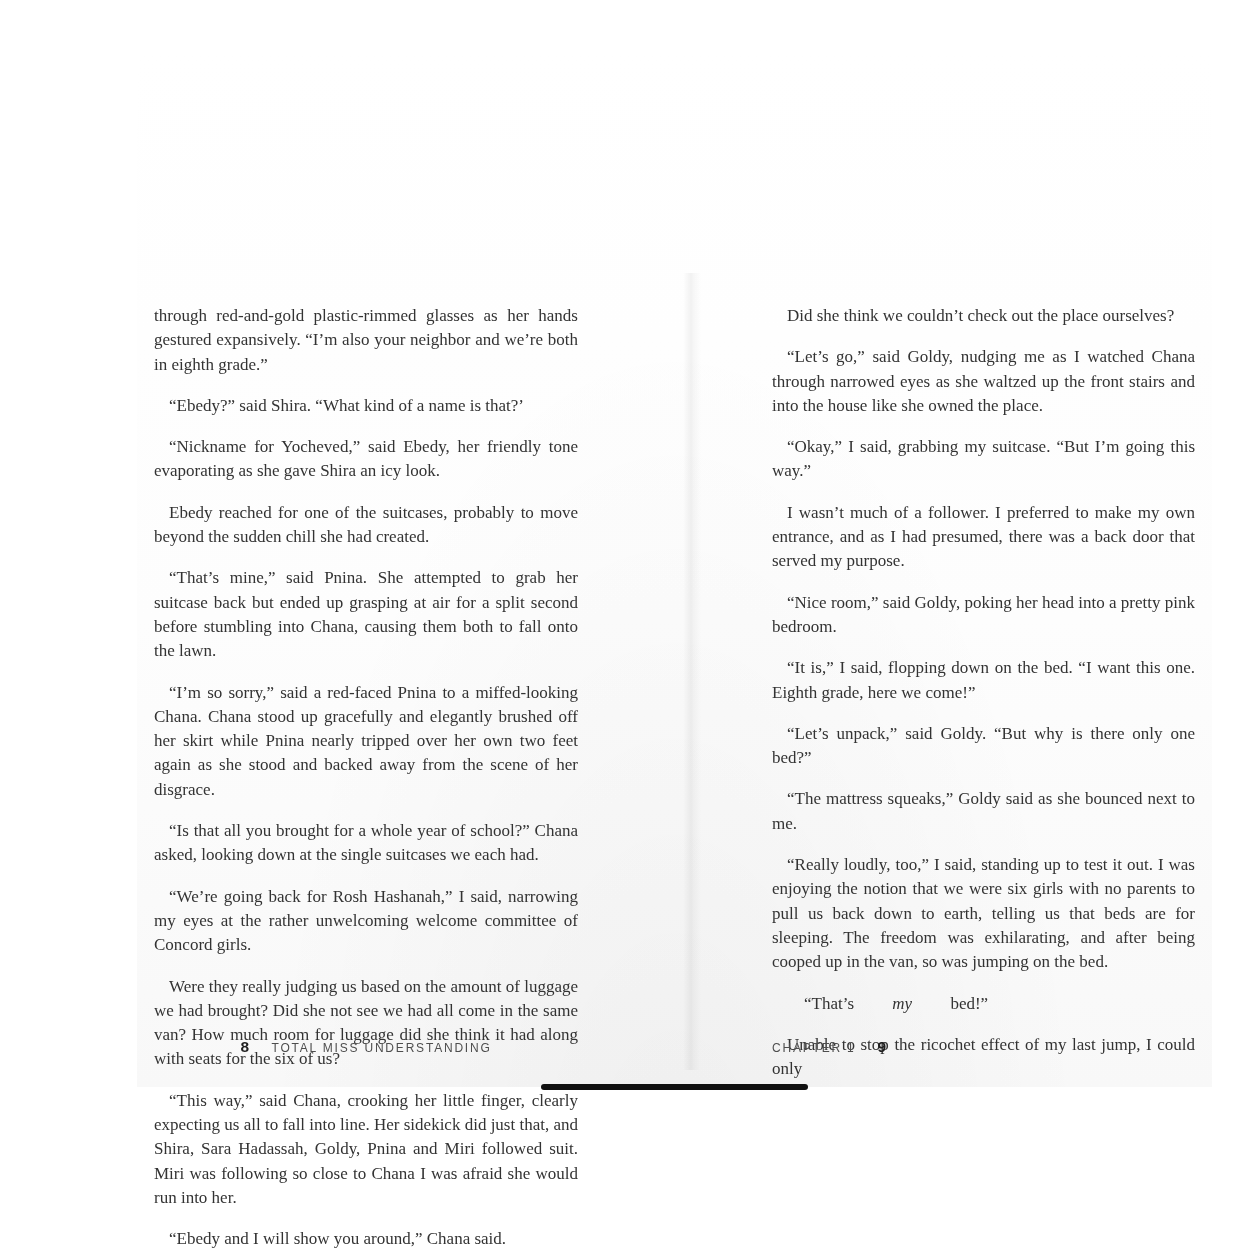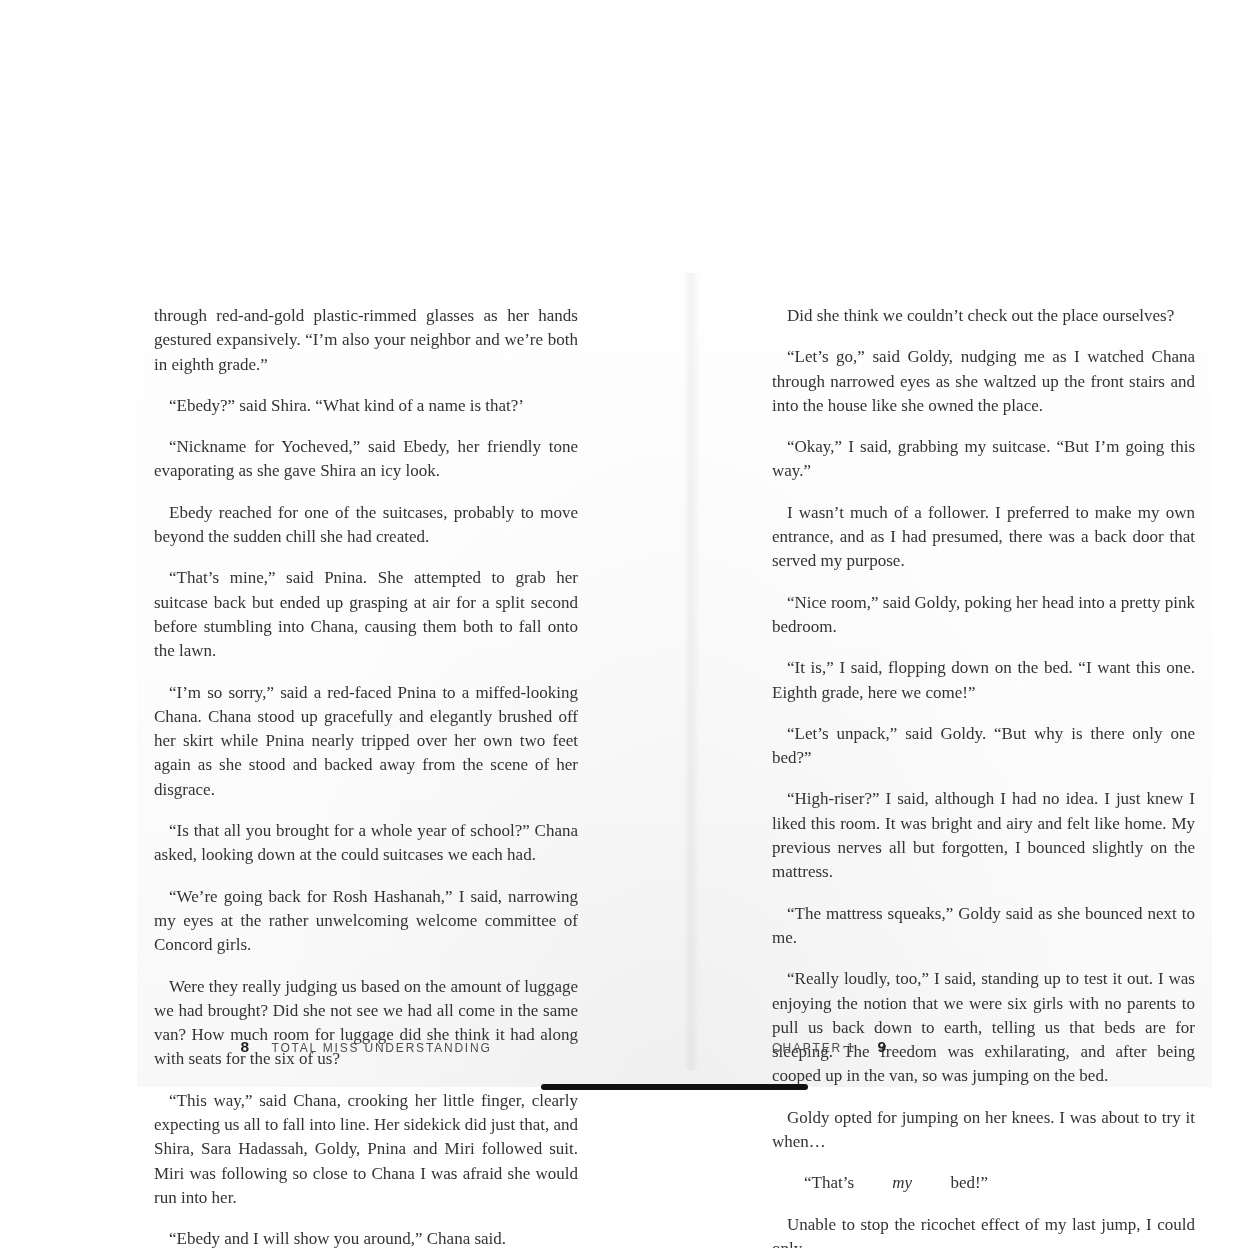--- a/index.html
+++ b/index.html
@@ -79,39 +79,37 @@
   <div class="spine"></div>
 </div>
 
 <div class="text-col col-left">
   <p class="para flush">through red-and-gold plastic-rimmed glasses as her hands gestured expansively. “I’m also your neighbor and we’re both in eighth grade.”</p>
   <p class="para">“Ebedy?” said Shira. “What kind of a name is that?’</p>
   <p class="para">“Nickname for Yocheved,” said Ebedy, her friendly tone evaporating as she gave Shira an icy look.</p>
   <p class="para">Ebedy reached for one of the suitcases, probably to move beyond the sudden chill she had created.</p>
   <p class="para">“That’s mine,” said Pnina. She attempted to grab her suitcase back but ended up grasping at air for a split second before stumbling into Chana, causing them both to fall onto the lawn.</p>
   <p class="para">“I’m so sorry,” said a red-faced Pnina to a miffed-looking Chana. Chana stood up gracefully and elegantly brushed off her skirt while Pnina nearly tripped over her own two feet again as she stood and backed away from the scene of her disgrace.</p>
-  <p class="para">“Is that all you brought for a whole year of school?” Chana asked, looking down at the could suitcases we each had.</p>
+  <p class="para">“Is that all you brought for a whole year of school?” Chana asked, looking down at the single suitcases we each had.</p>
   <p class="para">“We’re going back for Rosh Hashanah,” I said, narrowing my eyes at the rather unwelcoming welcome committee of Concord girls.</p>
   <p class="para">Were they really judging us based on the amount of luggage we had brought? Did she not see we had all come in the same van? How much room for luggage did she think it had along with seats for the six of us?</p>
   <p class="para">“This way,” said Chana, crooking her little finger, clearly expecting us all to fall into line. Her sidekick did just that, and Shira, Sara Hadassah, Goldy, Pnina and Miri followed suit. Miri was following so close to Chana I was afraid she would run into her.</p>
   <p class="para">“Ebedy and I will show you around,” Chana said.</p>
 </div>
 
 <div class="text-col col-right">
   <p class="para">Did she think we couldn’t check out the place ourselves?</p>
   <p class="para">“Let’s go,” said Goldy, nudging me as I watched Chana through narrowed eyes as she waltzed up the front stairs and into the house like she owned the place.</p>
   <p class="para">“Okay,” I said, grabbing my suitcase. “But I’m going this way.”</p>
   <p class="para">I wasn’t much of a follower. I preferred to make my own entrance, and as I had presumed, there was a back door that served my purpose.</p>
   <p class="para">“Nice room,” said Goldy, poking her head into a pretty pink bedroom.</p>
   <p class="para">“It is,” I said, flopping down on the bed. “I want this one. Eighth grade, here we come!”</p>
   <p class="para">“Let’s unpack,” said Goldy. “But why is there only one bed?”</p>
-  <p class="para">“High-riser?” I said, although I had no idea. I just knew I liked this room. It was bright and airy and felt like home. My previous nerves all but forgotten, I bounced slightly on the mattress.</p>
   <p class="para">“The mattress squeaks,” Goldy said as she bounced next to me.</p>
   <p class="para">“Really loudly, too,” I said, standing up to test it out. I was enjoying the notion that we were six girls with no parents to pull us back down to earth, telling us that beds are for sleeping. The freedom was exhilarating, and after being cooped up in the van, so was jumping on the bed.</p>
-  <p class="para">Goldy opted for jumping on her knees. I was about to try it when…</p>
   <p class="para"><span>“That’s </span><em>my</em><span> bed!”</span></p>
   <p class="para">Unable to stop the ricochet effect of my last jump, I could only</p>
 </div>
 
 <div class="footer footer-left">
   <span class="pagenum">8</span><span class="runhead">TOTAL MISS UNDERSTANDING</span>
 </div>
 
 <div class="footer footer-right">
   <span class="runhead">CHAPTER 1</span><span class="pagenum">9</span>

